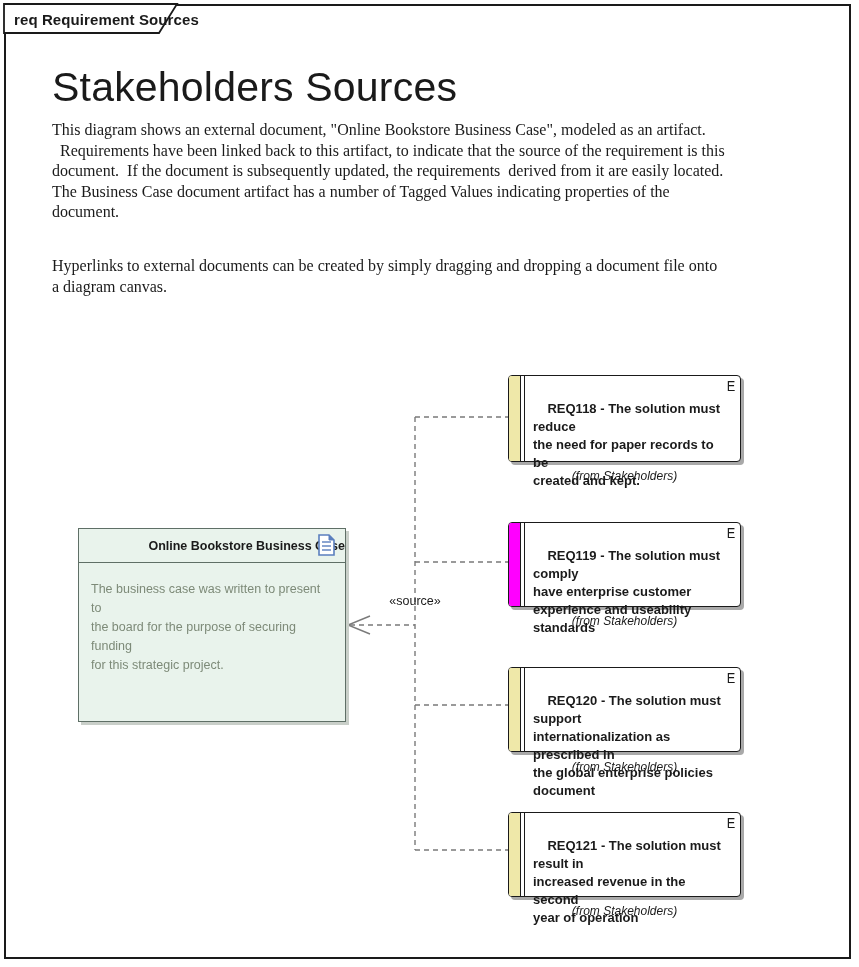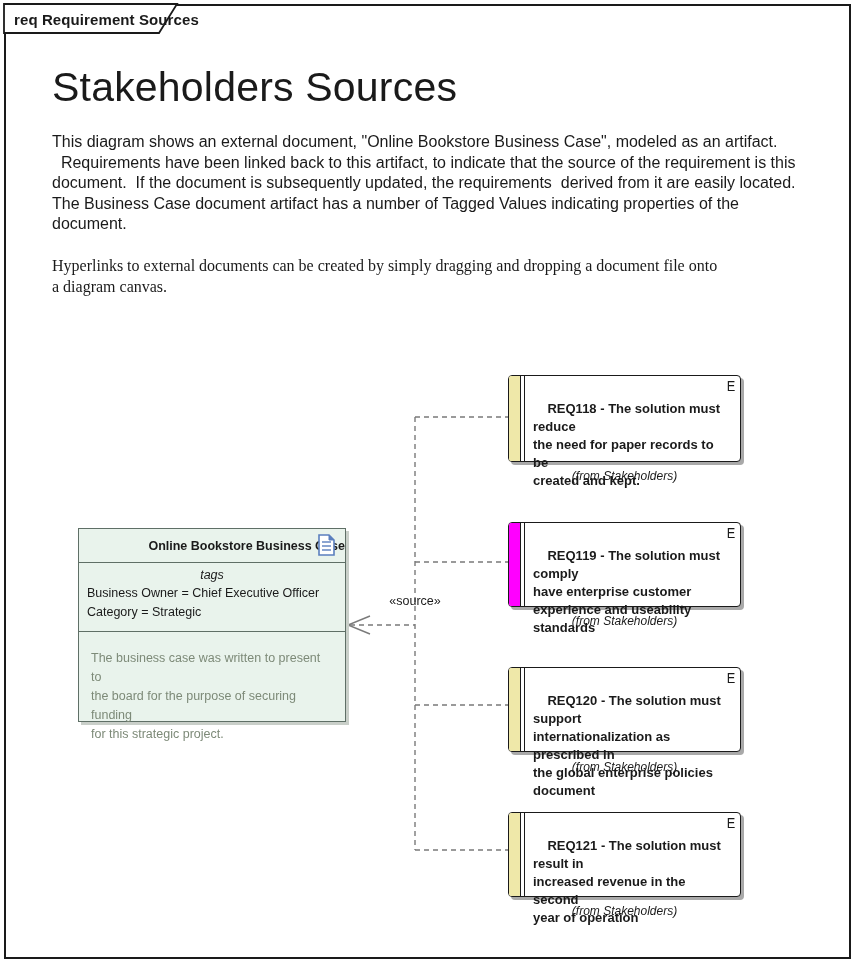--- a/index.html
+++ b/index.html
@@ -46,21 +46,21 @@
     letter-spacing: 0.2px;
   }
   .intro {
     position: absolute;
     left: 52px;
     width: 790px;
     font-size: 16px;
     line-height: 20.5px;
     white-space: pre-wrap;
   }
-  .intro-1 { top: 132px; }
+  .intro-1 { top: 120px; font-family: Liberation Serif, serif; }
   .intro-2 { top: 256px; font-family: Liberation Serif, serif; }
 
   
   .artifact {
     position: absolute;
     left: 78px; top: 528px;
     width: 268px; height: 194px;
     background: #e9f3ec;
     border: 1.6px solid #5f6f66;
     box-shadow: 3px 3px 0 #c9cfc9;
@@ -205,25 +205,20 @@
     <span class="doc-icon">
       <svg width="19" height="23" viewBox="0 0 19 23">
         <path d="M2,1 H12 L17,6 V21 H2 Z" fill="#ffffff" stroke="#5b7fbe" stroke-width="1.6"></path>
         <path d="M12,1 L12,6 L17,6 Z" fill="#5b7fbe" stroke="#5b7fbe" stroke-width="1"></path>
         <line x1="5" y1="8" x2="14" y2="8" stroke="#5b7fbe" stroke-width="1.4"></line>
         <line x1="5" y1="12" x2="14" y2="12" stroke="#5b7fbe" stroke-width="1.4"></line>
         <line x1="5" y1="16" x2="14" y2="16" stroke="#5b7fbe" stroke-width="1.4"></line>
       </svg>
     </span>
   </div>
-  <div class="artifact-tags">
-    <div class="tags-header">tags</div>
-    <div class="tag-lines">Business Owner = Chief Executive Officer
-Category = Strategic</div>
-  </div>
   <div class="artifact-notes">The business case was written to present to
 the board for the purpose of securing funding
 for this strategic project.</div>
 </div>
 
 <div class="source-label">«source»</div>
 
 <div class="req req-118">
   <div class="req-strip" style="background: rgb(239, 232, 169);"></div>
   <div class="req-gap"></div>

